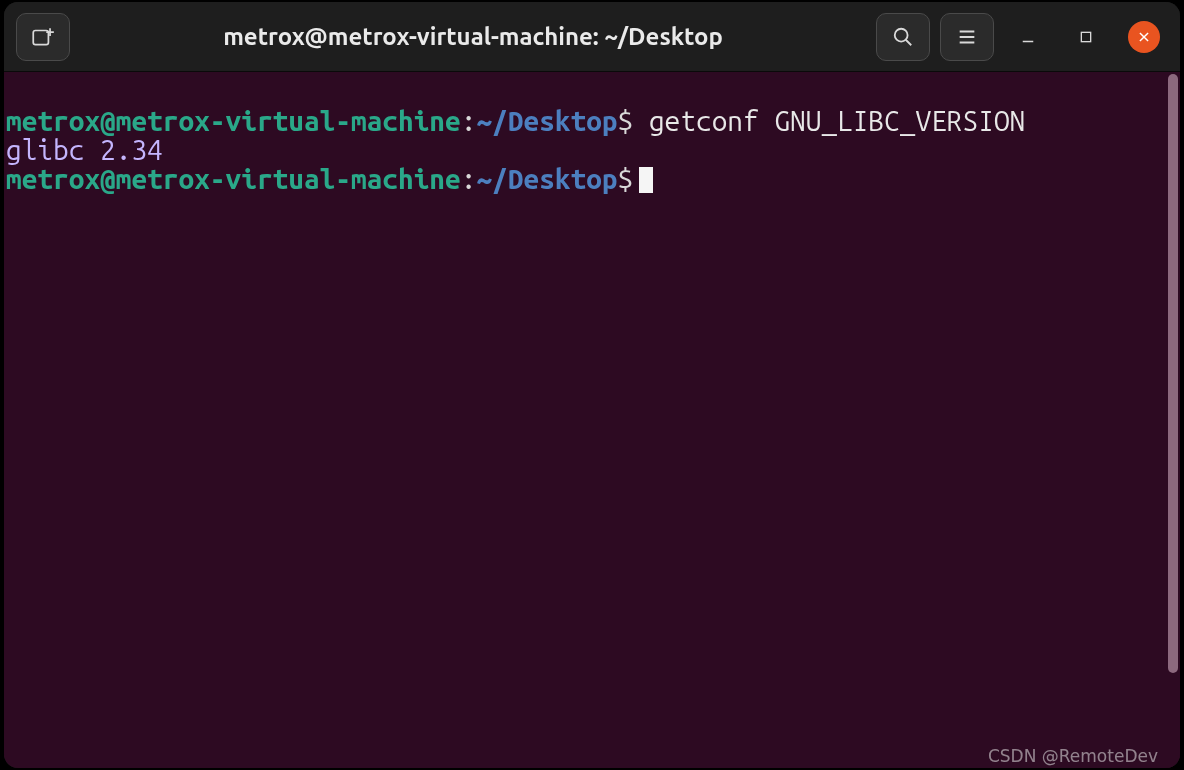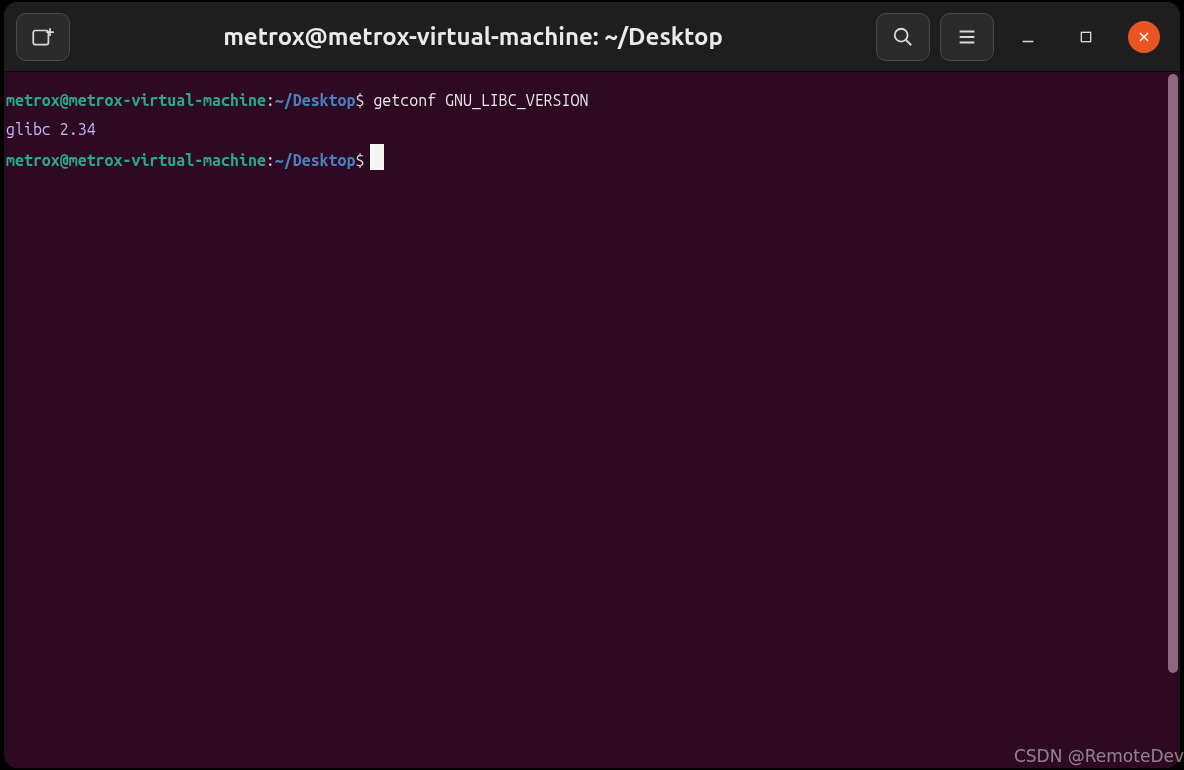--- a/index.html
+++ b/index.html
@@ -66,25 +66,26 @@
     justify-content: center;
   }
   .terminal-wrap {
     flex: 1;
     display: flex;
     background: #2d0a22;
   }
   .terminal {
     flex: 1;
     padding: 14px 2px;
-    font-size: 16px;
+    font-size: 28px;
     line-height: 29px;
     color: #e8e8e8;
     white-space: pre;
     overflow: hidden;
+    margin-top: 20px;
   }
   .scrollbar {
     width: 14px;
     background: #2d0a22;
     display:flex;
     flex-direction:column;
   }
   .thumb {
     width: 10px;
     margin: 2px auto 0 auto;
@@ -102,21 +103,21 @@
     display: inline-block;
     width: 14px;
     height: 26px;
     background: #f5f5f5;
     vertical-align: -4px;
     margin-left: 6px;
   }
   .line { display:block; }
   .watermark {
     position: absolute;
-    right: 0;
+    right: 26px;
     bottom: 4px;
     color: rgba(230,230,230,0.55);
     font-family: "DejaVu Sans", sans-serif;
     font-size: 17px;
   }
   svg { display:block; }
 </style>
 </head>
 <body>
 

